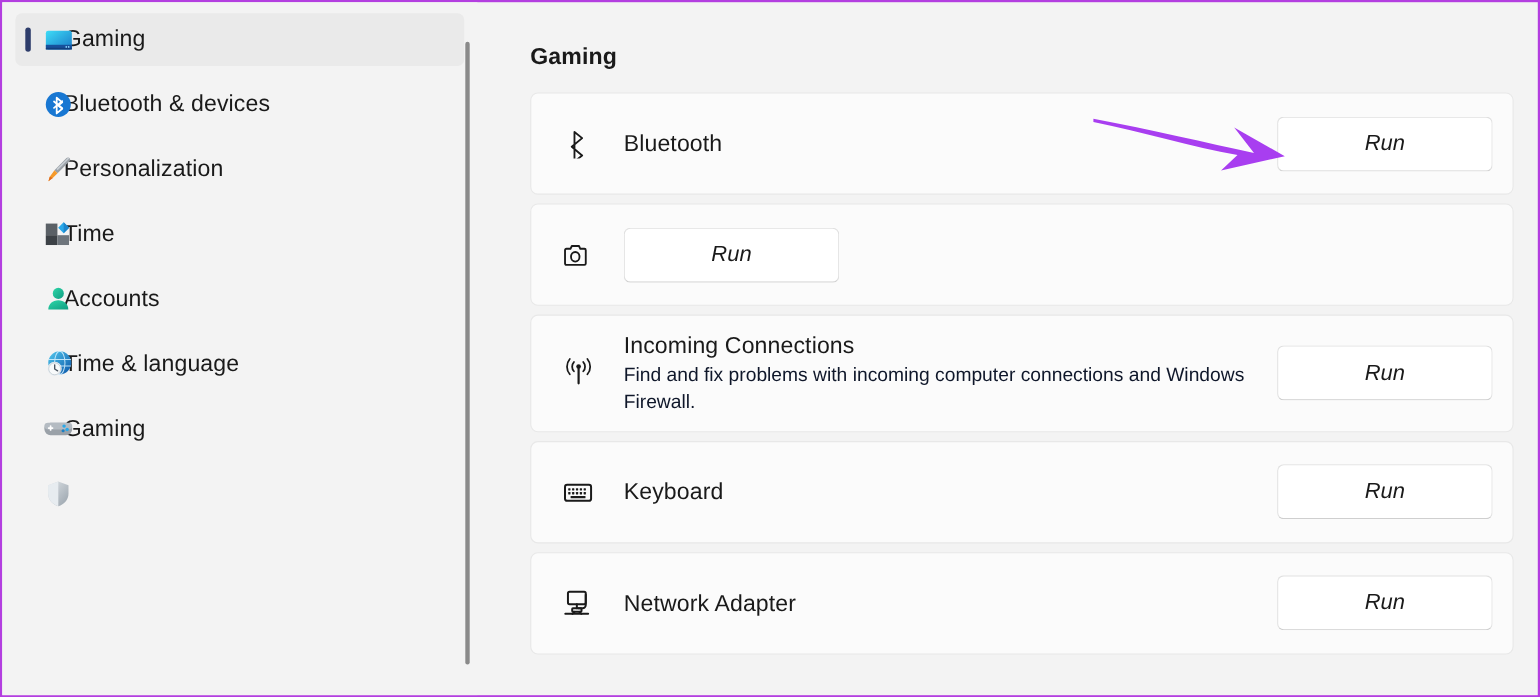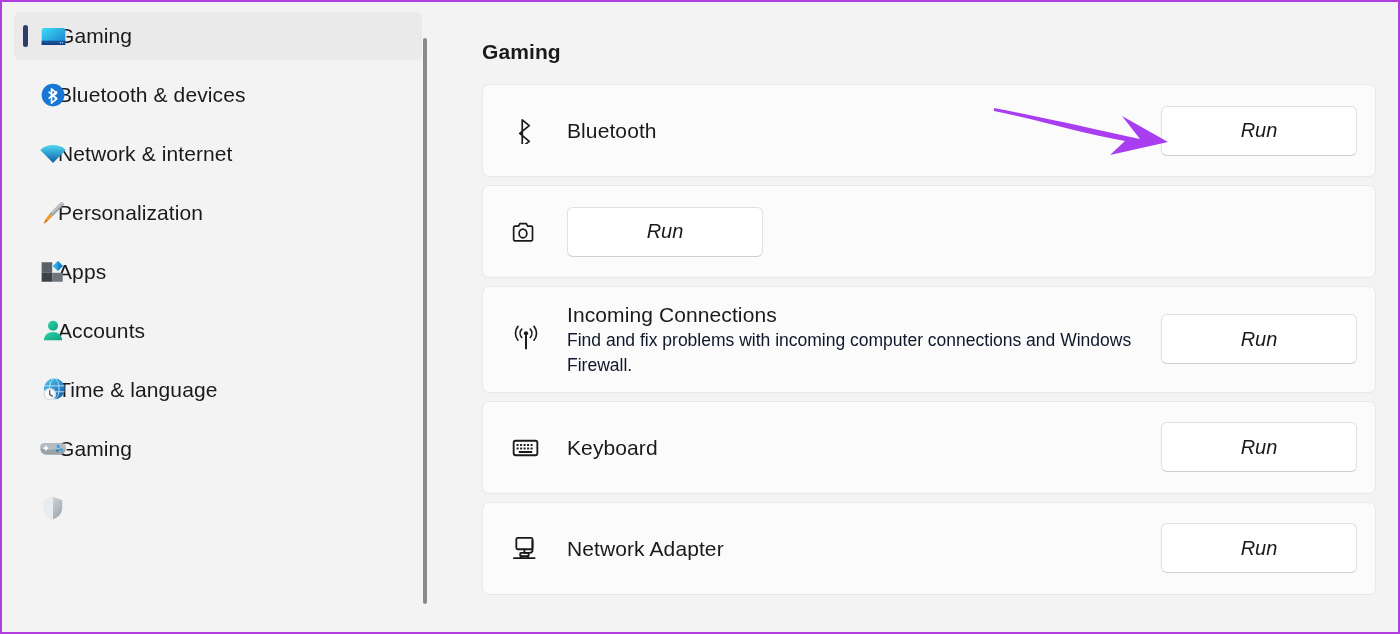--- a/index.html
+++ b/index.html
@@ -209,34 +209,20 @@
       <span class="nav-icon">
         <svg width="26" height="26" viewBox="0 0 32 32">
           <circle cx="16" cy="16" r="14" fill="#1877d2"></circle>
           <path d="M14.2 8.4l6.2 5.2-4.4 3.6 4.4 3.6-6.2 5.2V8.4z" fill="none" stroke="#ffffff" stroke-width="2" stroke-linejoin="round" stroke-linecap="round"></path>
           <path d="M11.2 12.6l9.2 7.6M11.2 19.8l9.2-7.6" stroke="#ffffff" stroke-width="2" stroke-linecap="round"></path>
         </svg>
       </span>
       <span class="nav-label">Bluetooth &amp; devices</span>
     </div>
 
-    <div class="nav-item">
-      <span class="nav-icon">
-        <svg width="28" height="28" viewBox="0 0 32 32">
-          <defs>
-            <linearGradient id="gwifi" x1="0" y1="0" x2="0" y2="1">
-              <stop offset="0" stop-color="#4fd6f0"></stop>
-              <stop offset="1" stop-color="#0b5fa8"></stop>
-            </linearGradient>
-          </defs>
-          <path d="M1.5 11.5C5.5 7.8 10.5 5.8 16 5.8s10.5 2 14.5 5.7L16 26.2 1.5 11.5z" fill="url(#gwifi)"></path>
-        </svg>
-      </span>
-      <span class="nav-label">Network &amp; internet</span>
-    </div>
 
     <div class="nav-item">
       <span class="nav-icon">
         <svg width="27" height="27" viewBox="0 0 32 32">
           <path d="M27.5 3.2c1 1 1 2.4 0 3.3L14.6 19.5l-3.3-3.3L24.2 3.2c.9-.9 2.3-.9 3.3 0z" fill="#9aa0a6"></path>
           <path d="M26.3 2.3l1.2 1.2L14.6 16.3l-1.2-1.2L26.3 2.3z" fill="#c8ced4"></path>
           <path d="M11.3 16.2l3.3 3.3-5.2 5.2-4.6 3.5 1.4-4.9 5.1-7.1z" fill="#f59a2b"></path>
           <path d="M6.2 23.3l-1.4 4.9 4.6-3.5-3.2-1.4z" fill="#e06a1b"></path>
         </svg>
       </span>
@@ -246,21 +232,21 @@
     <div class="nav-item">
       <span class="nav-icon">
         <svg width="26" height="26" viewBox="0 0 32 32">
           <rect x="2" y="4" width="13" height="13" fill="#5a6066"></rect>
           <rect x="2" y="17" width="13" height="11" fill="#3c4146"></rect>
           <rect x="15" y="17" width="13" height="11" fill="#6e757c"></rect>
           <path d="M22 2.5l6.2 6.2L22 14.9l-6.2-6.2L22 2.5z" fill="#2aa8e8"></path>
           <path d="M22 2.5l6.2 6.2L22 14.9V2.5z" fill="#1b85cc"></path>
         </svg>
       </span>
-      <span class="nav-label">Apps</span>
+      <span class="nav-label">Time</span>
     </div>
 
     <div class="nav-item">
       <span class="nav-icon">
         <svg width="26" height="26" viewBox="0 0 32 32">
           <defs>
             <linearGradient id="gacc" x1="0" y1="0" x2="1" y2="1">
               <stop offset="0" stop-color="#2fd6a8"></stop>
               <stop offset="1" stop-color="#0f9e82"></stop>
             </linearGradient>

